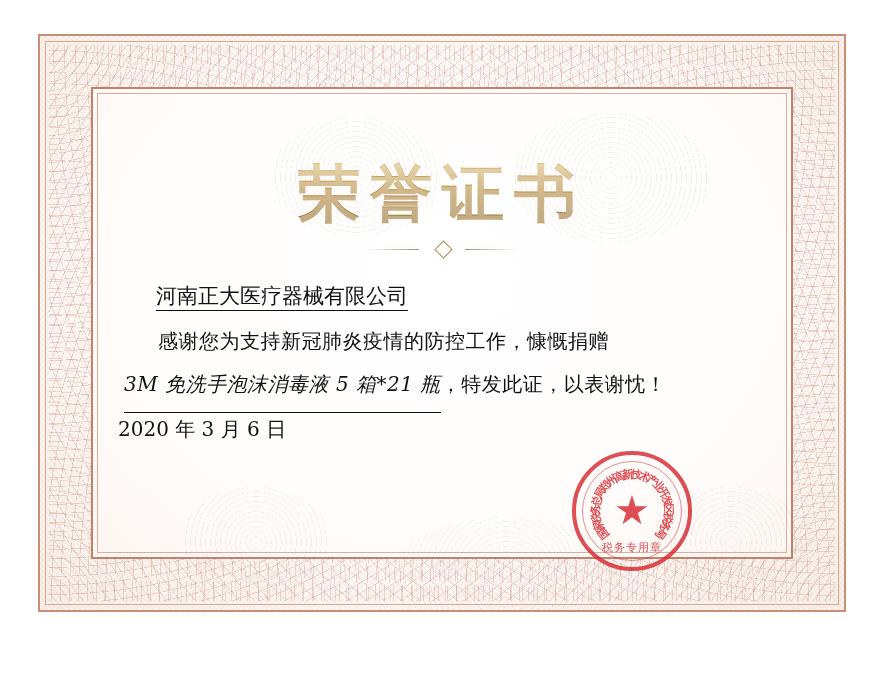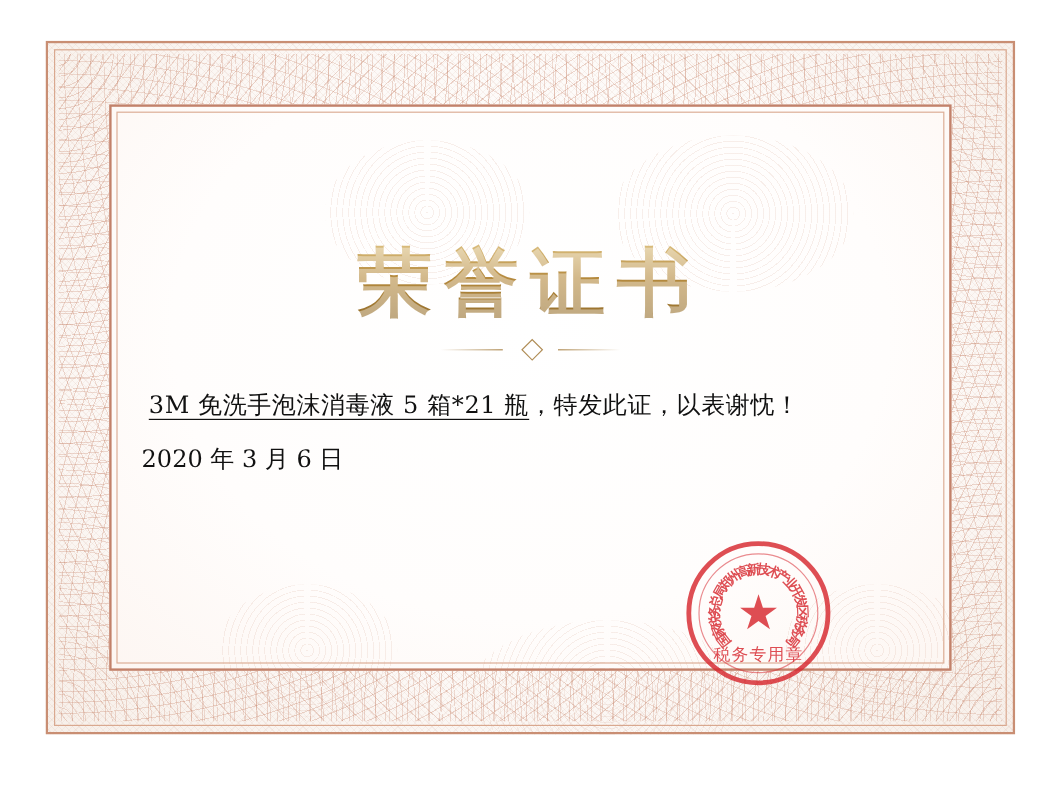--- a/index.html
+++ b/index.html
@@ -117,21 +117,21 @@
 
   
   .content {
     position: absolute;
     left: 80px; top: 78px;
     width: 648px; height: 422px;
   }
 
   .title {
     text-align: center;
-    margin-top: 82px;
+    margin-top: 40px;
     font-family: "DejaVu Serif", serif;
     font-size: 62px;
     letter-spacing: 10px;
     font-weight: 700;
     color: #b5904c;
     background: linear-gradient(180deg, #e7cf93 0%, #b58a3e 45%, #8a6526 100%);
     -webkit-background-clip: text;
     background-clip: text;
     -webkit-text-fill-color: transparent;
     text-shadow: 0 1px 0 rgba(255,255,255,0.4);
@@ -196,21 +196,22 @@
     letter-spacing: 0.5px;
   }
 
   .line-item {
     font-size: 20px;
     margin-left: 6px;
     letter-spacing: 0.5px;
   }
   .line-item .u {
     border-bottom: 1.5px solid #111;
-    padding-bottom: 0;
+    padding-bottom: 16px;
+    font-style: italic;
   }
 
   .issuer {
     margin-top: 54px;
     text-align: right;
     font-size: 20px;
     font-family: "DejaVu Serif", serif;
     color: #111;
     padding-right: 8px;
   }
@@ -262,21 +263,21 @@
     font-size: 11px;
     font-weight: 700;
     color: #d7282f;
     transform-origin: 0 0;
   }
   .seal .bottom-text {
     position: absolute;
     left: 0; right: 0;
     bottom: 12px;
     text-align: center;
-    font-size: 14px;
+    font-size: 11px;
     font-family: "DejaVu Serif", serif;
     color: #d7282f;
     letter-spacing: 1px;
   }
 </style>
 </head>
 <body>
 
 <div class="page">
 
@@ -304,21 +305,25 @@
 
 
       <div class="flourish">
         <div class="line left"></div>
         <div class="dia"></div>
         <div class="line right"></div>
       </div>
 
       <div class="body-text">
 
-
+        <div class="line-recipient">
+          <span class="u">河南正大医疗器械有限公司</span>
+        </div>
+
+        <div class="line-thanks">感谢您为支持新冠肺炎疫情的防控工作，慷慨捐赠</div>
 
         <div class="line-item">
           <span class="u">3M 免洗手泡沫消毒液 5 箱*21 瓶</span><span>，特发此证，以表谢忱！</span>
         </div>
 
       </div>
 
       <div class="date">2020 年 3 月 6 日</div>
 
     </div>

